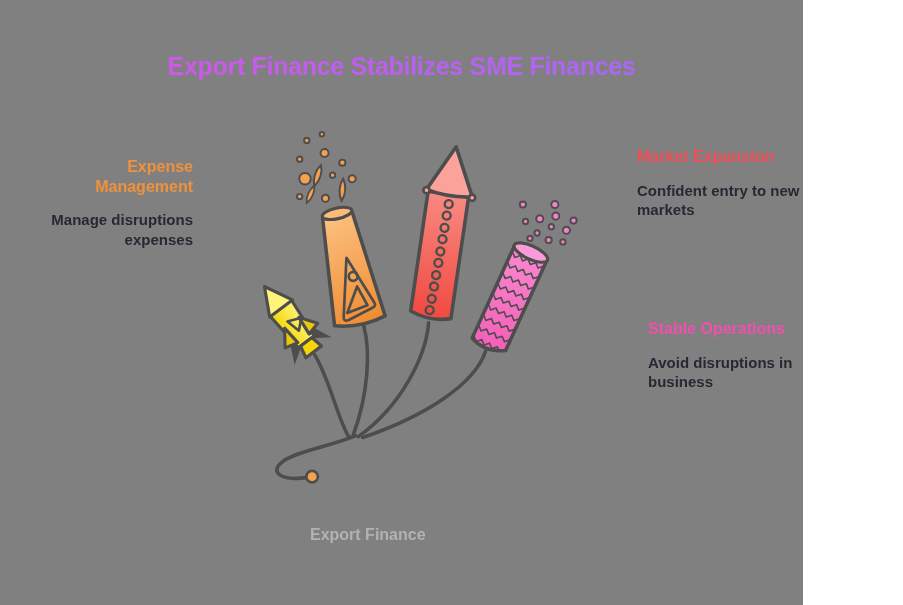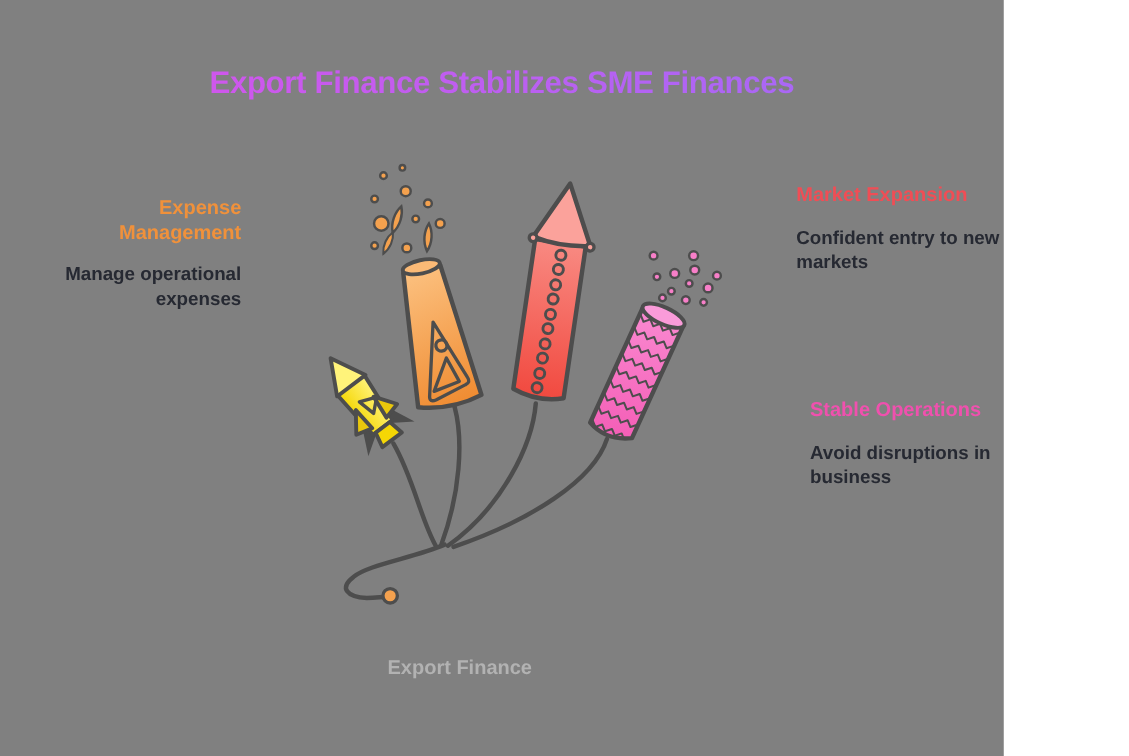--- a/index.html
+++ b/index.html
@@ -155,21 +155,21 @@
         <path d="M -19,112 l 4.8,4.5 l 4.8,-4.5 l 4.8,4.5 l 4.8,-4.5 l 4.8,4.5 l 4.8,-4.5 l 4.8,4.5 l 4.8,-4.5"></path>
       </g>
       <ellipse cx="0" cy="0" rx="20.5" ry="7.5" fill="#FA9BD9" stroke-width="3.5"></ellipse>
     </g>
   </svg>
 
   <div class="abs title-text">Export Finance Stabilizes SME Finances</div>
 
   <div class="abs blk-expense ta-r">
     <div class="h c-expense">Expense Management</div>
-    <div class="d">Manage operational expenses</div>
+    <div class="d">Manage disruptions expenses</div>
   </div>
 
 
   <div class="abs blk-market ta-l">
     <div class="h c-market">Market Expansion</div>
     <div class="d">Confident entry to new markets</div>
   </div>
 
   <div class="abs blk-stable ta-l">
     <div class="h c-stable">Stable Operations</div>

